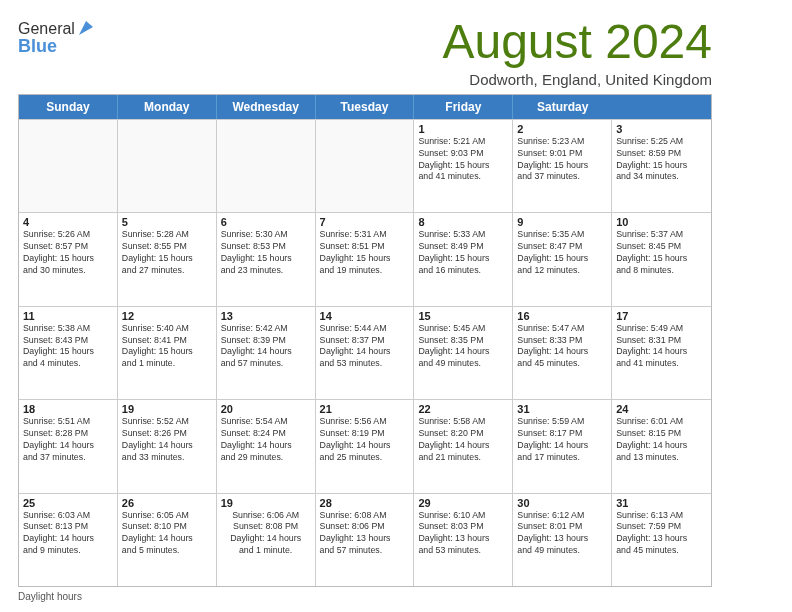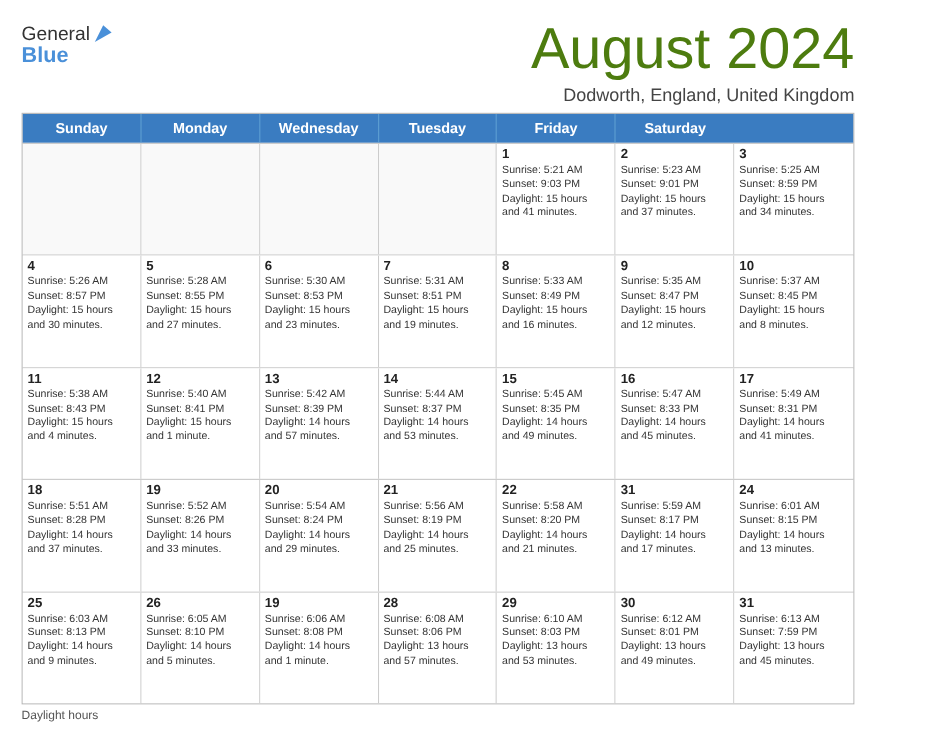--- a/index.html
+++ b/index.html
@@ -326,21 +326,21 @@
           </div>
           <div class="cal-cell">
             <span class="day-num">26</span>
             <div class="cell-text" style="white-space: pre-line;">Sunrise: 6:05 AM
 Sunset: 8:10 PM
 Daylight: 14 hours
 and 5 minutes.</div>
           </div>
           <div class="cal-cell">
             <span class="day-num">19</span>
-            <div class="cell-text" style="white-space: pre-line;">Sunrise: 6:06 AM
+            <div class="cell-text" style="white-space: pre-line; text-align: center;">Sunrise: 6:06 AM
 Sunset: 8:08 PM
 Daylight: 14 hours
 and 1 minute.</div>
           </div>
           <div class="cal-cell">
             <span class="day-num">28</span>
             <div class="cell-text" style="white-space: pre-line;">Sunrise: 6:08 AM
 Sunset: 8:06 PM
 Daylight: 13 hours
 and 57 minutes.</div>

